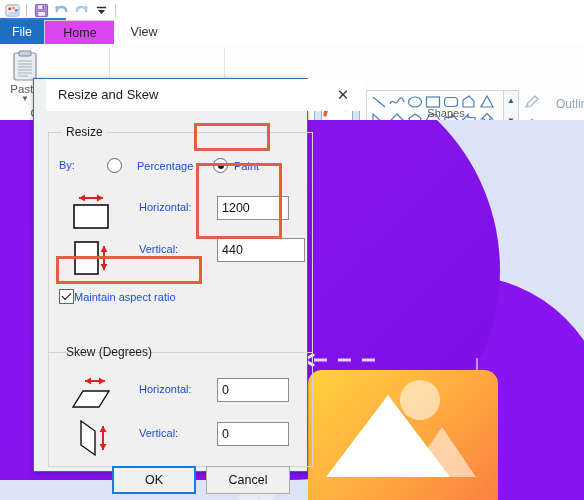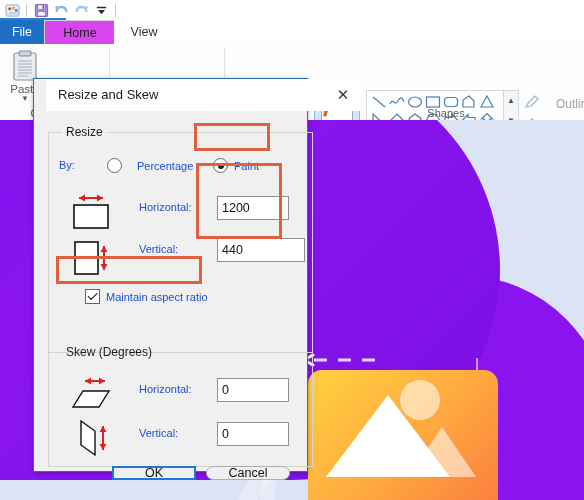--- a/index.html
+++ b/index.html
@@ -88,21 +88,21 @@
   .radio{width:13px;height:13px;border-radius:50%;border:1px solid #5c6670;background:#fff;display:inline-flex;align-items:center;justify-content:center;flex:none;}
   .radio.on::after{content:"";width:6px;height:6px;border-radius:50%;background:#1b1b1b;}
   .chk{width:13px;height:13px;border:1px solid #5c6670;background:#fff;display:inline-flex;align-items:center;justify-content:center;flex:none;}
   .chk.on::after{content:"";display:block;width:8px;height:4px;border-left:1.6px solid #111;border-bottom:1.6px solid #111;transform:rotate(-45deg) translate(1px,-1px);}
   .tbox{box-sizing:border-box;height:24px;background:#fff;border:1px solid #8e8e8e;font-family:"Liberation Sans",sans-serif;font-size:12.5px;color:#111;padding:0 4px;line-height:22px;}
 
   .hl{position:absolute;border:3px solid #e2603f;box-sizing:border-box;pointer-events:none;}
 
   .icn-sq{position:absolute;}
 
-  .btn{position:absolute;box-sizing:border-box;height:14px;background:#f0f0f0;border:1px solid #adadad;font-size:12.5px;color:#111;display:flex;align-items:center;justify-content:center;}
+  .btn{position:absolute;box-sizing:border-box;height:28px;background:#f0f0f0;border:1px solid #adadad;font-size:12.5px;color:#111;display:flex;align-items:center;justify-content:center;}
   .btn.focus{border:2px solid #1a7ada;}
 </style>
 </head>
 <body>
 
 <div id="app">
 
   <div class="titlebar">
     <div class="qat">
       <span class="ic">
@@ -414,21 +414,21 @@
           <svg width="44" height="42" viewBox="0 0 44 42">
               <rect x="6" y="5" width="23" height="32" fill="#fff" stroke="#111" stroke-width="1.6"></rect>
               <line x1="35" y1="9" x2="35" y2="33" stroke="#e02020" stroke-width="2"></line>
               <path d="M35 9 L31.5 15 L38.5 15 Z" fill="#e02020"></path>
               <path d="M35 33 L31.5 27 L38.5 27 Z" fill="#e02020"></path>
             </svg>
         </span>
         <span class="lbl" style="position:absolute;left:90px;top:104px;">Vertical:</span>
         <input class="tbox" style="position: absolute; left: 168px; top: 99px; width: 88px;" value="440">
 
-        <div class="row" style="left:36px;top:150px;gap:6px;">
+        <div class="row" style="left:10px;top:150px;">
           <span class="chk on"></span>
           <span class="lbl">Maintain aspect ratio</span>
         </div>
       </fieldset>
 
       <fieldset class="grp" style="left:14px;top:234px;width:245px;height:108px;">
         <legend>Skew (Degrees)</legend>
 
         <span class="icn-sq" style="left:20px;top:14px;">
           <svg width="48" height="40" viewBox="0 0 48 40">
@@ -447,21 +447,21 @@
               <line x1="34" y1="9" x2="34" y2="33" stroke="#e02020" stroke-width="2"></line>
               <path d="M34 9 L30.5 15 L37.5 15 Z" fill="#e02020"></path>
               <path d="M34 33 L30.5 27 L37.5 27 Z" fill="#e02020"></path>
             </svg>
         </span>
         <span class="lbl" style="position:absolute;left:90px;top:68px;">Vertical:</span>
         <input class="tbox" style="position: absolute; left: 168px; top: 63px; width: 72px;" value="0">
       </fieldset>
 
       <div class="btn focus" style="left:78px;top:355px;width:84px;">OK</div>
-      <div class="btn" style="left:172px;top:355px;width:84px;border-radius:10px;">Cancel</div>
+      <div class="btn" style="left:172px;top:355px;width:84px;">Cancel</div>
 
       <div class="hl" style="left:160px;top:12px;width:76px;height:28px;"></div>
       <div class="hl" style="left:162px;top:52px;width:86px;height:76px;"></div>
       <div class="hl" style="left:22px;top:145px;width:146px;height:28px;"></div>
     </div>
   </div>
 
 </div>
 
 </body></html>

